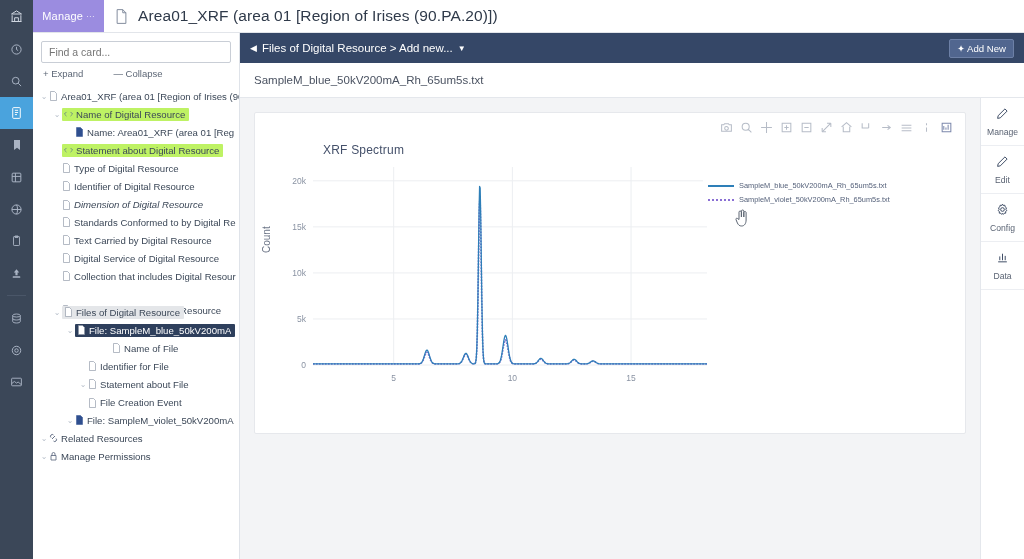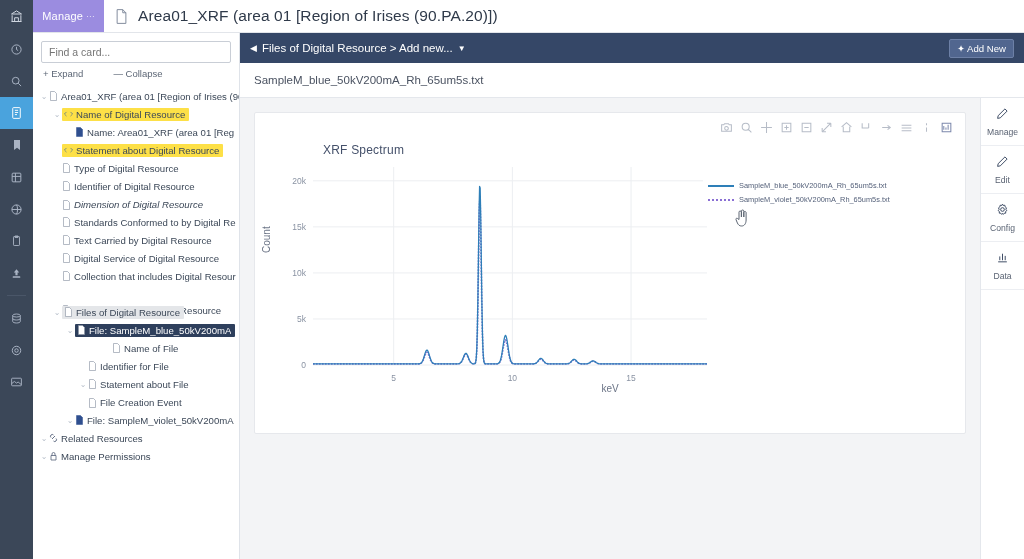--- a/index.html
+++ b/index.html
@@ -79,21 +79,21 @@
   .tree {
     position: relative; padding: 4px 0 0 0; font-size: 9.6px; color: #3c4858;
     height: 470px; overflow: hidden;
   }
   .tnode { display: flex; align-items: center; height: 18px; white-space: nowrap; }
   .tnode .caret {
     width: 10px; text-align: center; color: #b7bfca; font-size: 8px; flex: 0 0 auto;
   }
   .tnode .tico { margin-right: 3px; flex: 0 0 auto; display:inline-flex; }
   .tnode .tlabel { overflow: hidden; }
-  .hl-teal { background: #fde047; border-radius: 1px; padding: 1px 4px 1px 2px; }
+  .hl-teal { background: #bef264; border-radius: 1px; padding: 1px 4px 1px 2px; }
   .hl-grey { background: #e4e6e9; border-radius: 1px; padding: 1px 4px 1px 2px; }
   .hl-navy {
     background: #2e3f5c; color: #ffffff; border-radius: 1px;
     padding: 1px 4px 1px 2px;
   }
 
   
   .tree-handle {
     position: absolute; left: 232px; top: 312px; width: 6px; height: 30px;
   }
@@ -582,21 +582,20 @@
                 <path d="M12 4v4M12 12v8"></path>
               </svg>
               <svg class="mb dark" viewBox="0 0 24 24" fill="none" stroke="currentColor" stroke-width="1.9">
                 <path d="M4 4h16v16H4z"></path>
                 <path d="M7 16V9M11 16v-4M15 16v-9"></path>
               </svg>
             </div>
 
           <div class="plot-title">XRF Spectrum</div>
           <div class="ax-title-y">Count</div>
-          <div class="ax-title-x">keV</div>
 
           <svg id="plotsvg" width="650" height="322" viewBox="0 0 650 322" style="position:absolute;left:0;top:0;">
               <rect x="58" y="54" width="394" height="198" fill="#ffffff"></rect>
               <line x1="58" y1="252" x2="452" y2="252" stroke="#eceef1" stroke-width="1"></line>
               <text x="51" y="255" text-anchor="end" font-size="8.5" fill="#8a93a3" font-family="&quot;Liberation Sans&quot;, sans-serif">0</text>
               <line x1="58" y1="205.95348837209303" x2="452" y2="205.95348837209303" stroke="#eceef1" stroke-width="1"></line>
               <text x="51" y="208.95348837209303" text-anchor="end" font-size="8.5" fill="#8a93a3" font-family="&quot;Liberation Sans&quot;, sans-serif">5k</text>
               <line x1="58" y1="159.90697674418607" x2="452" y2="159.90697674418607" stroke="#eceef1" stroke-width="1"></line>
               <text x="51" y="162.90697674418607" text-anchor="end" font-size="8.5" fill="#8a93a3" font-family="&quot;Liberation Sans&quot;, sans-serif">10k</text>
               <line x1="58" y1="113.86046511627907" x2="452" y2="113.86046511627907" stroke="#eceef1" stroke-width="1"></line>

